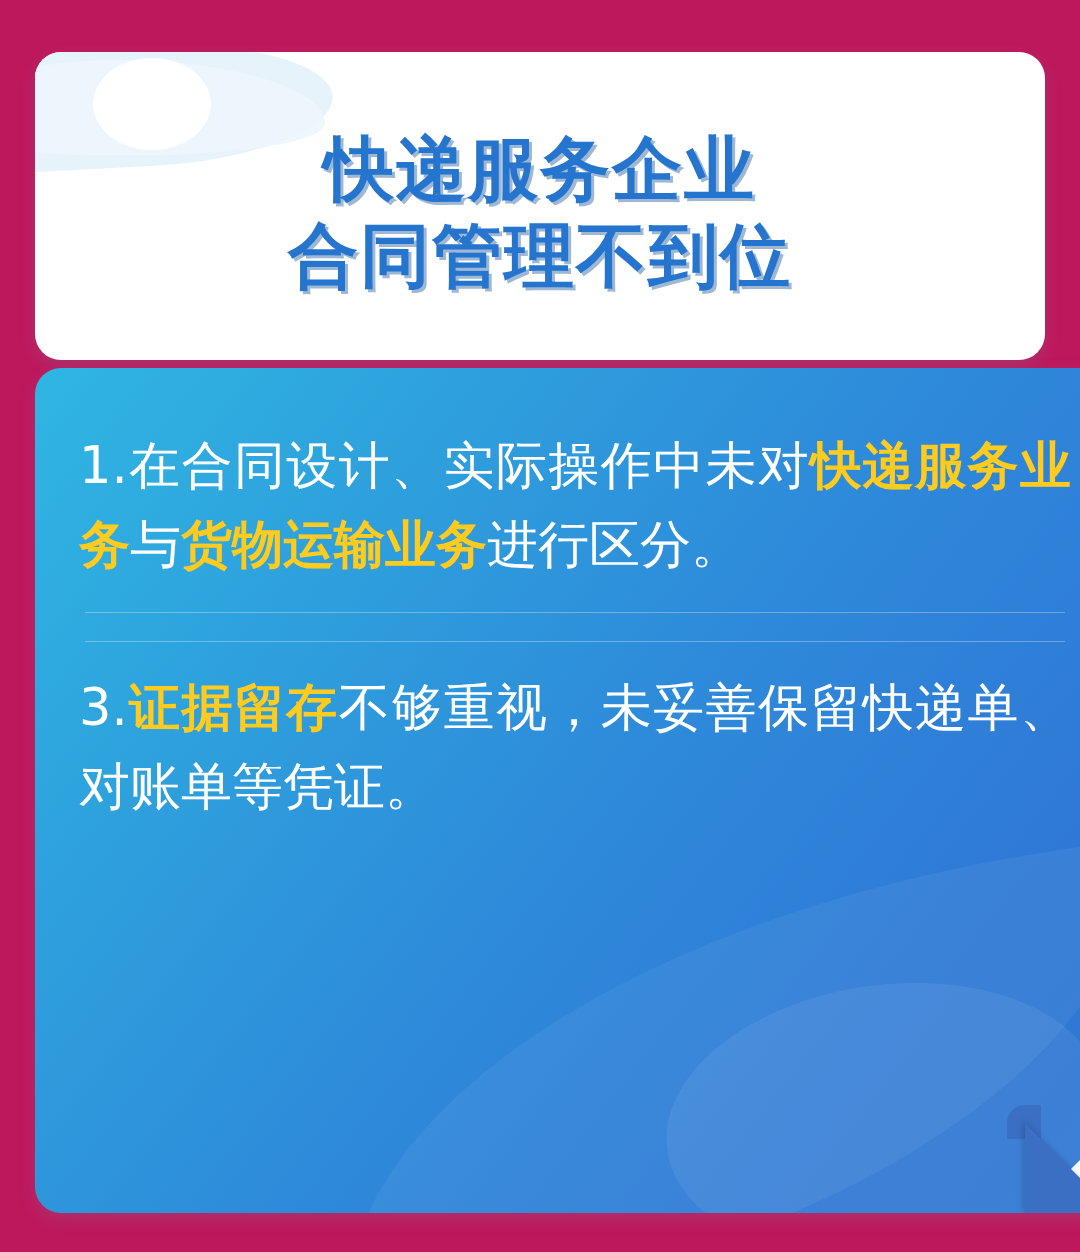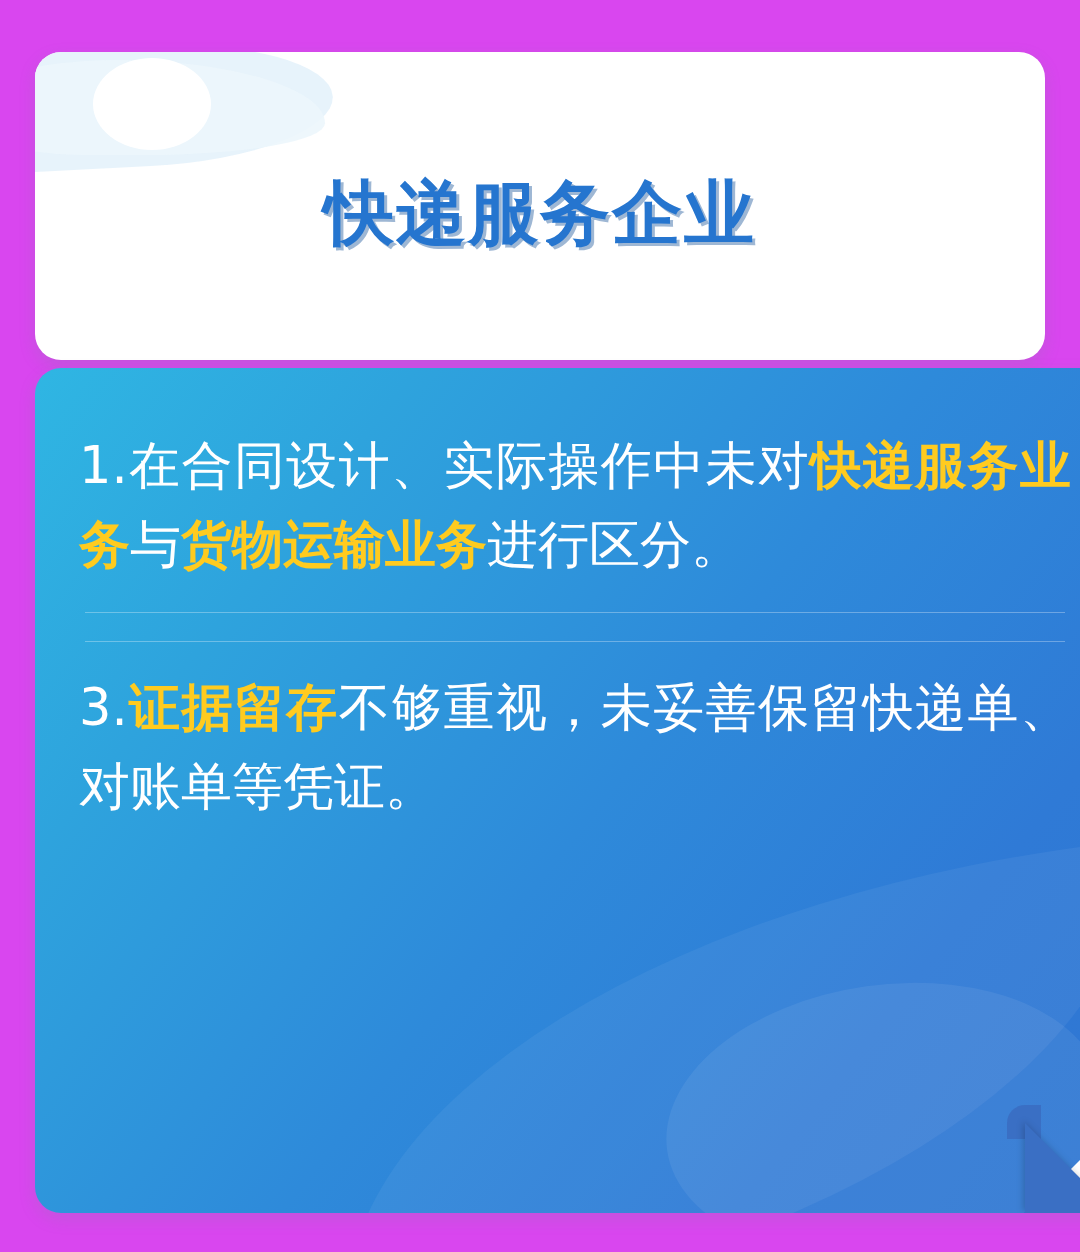--- a/index.html
+++ b/index.html
@@ -11,21 +11,21 @@
     height: 1252px;
     background: #ffffff;
     font-family: "Liberation Sans", "DejaVu Sans", sans-serif;
     overflow: hidden;
   }
 
   .poster {
     position: relative;
     width: 1080px;
     height: 1252px;
-    background: #d946ef;
+    background: #be185d;
   }
 
   
   .header-card {
     position: absolute;
     left: 35px;
     top: 52px;
     width: 1010px;
     height: 308px;
     background: #ffffff;
@@ -187,20 +187,21 @@
 
 <div class="poster">
 
   <div class="header-card">
     <div class="header-deco-leaf"></div>
     <div class="header-deco-leaf2"></div>
     <div class="header-deco-circle"></div>
 
     <div class="title-block">
       <div class="title-line">快递服务企业</div>
+      <div class="title-line">合同管理不到位</div>
     </div>
   </div>
 
   <div class="body-card">
 
     <div class="body-deco-leaf"></div>
     <div class="body-deco-ellipse"></div>
 
     <div class="items">
 

